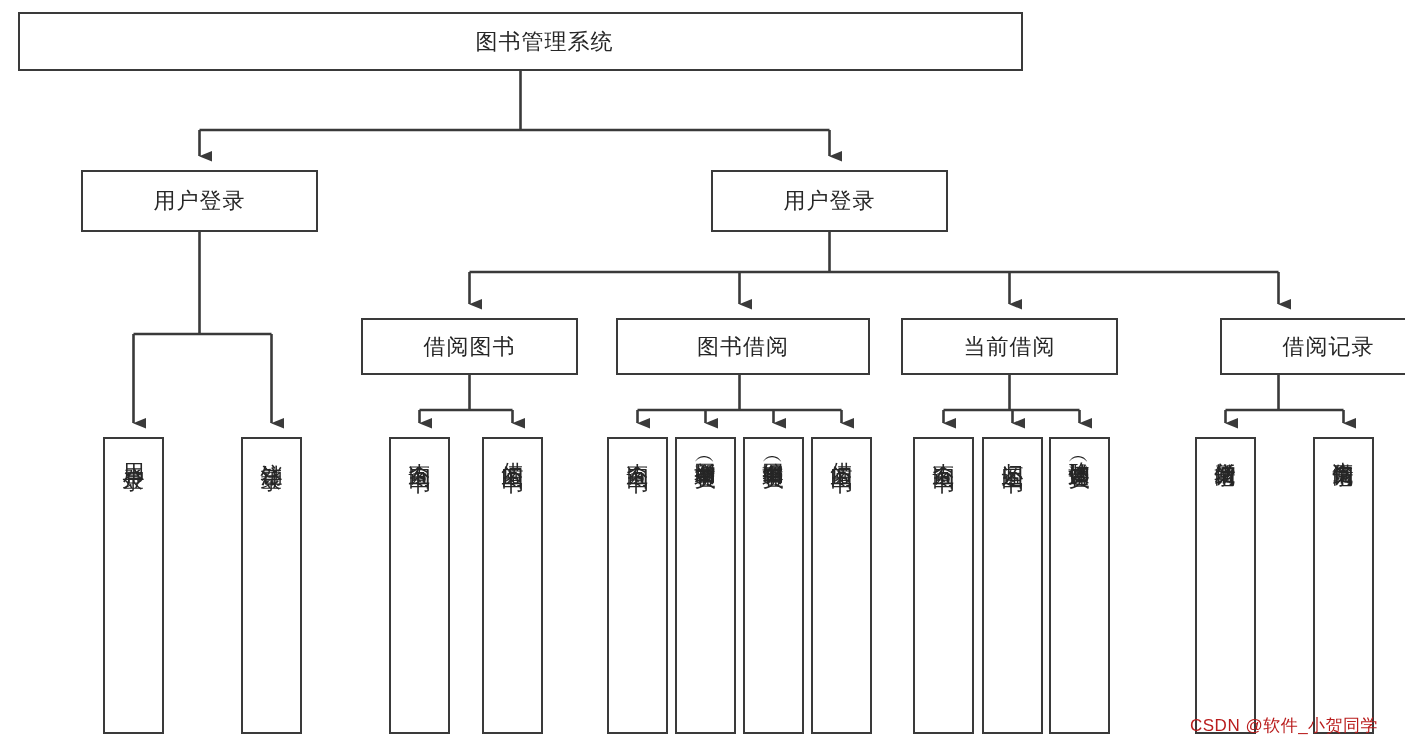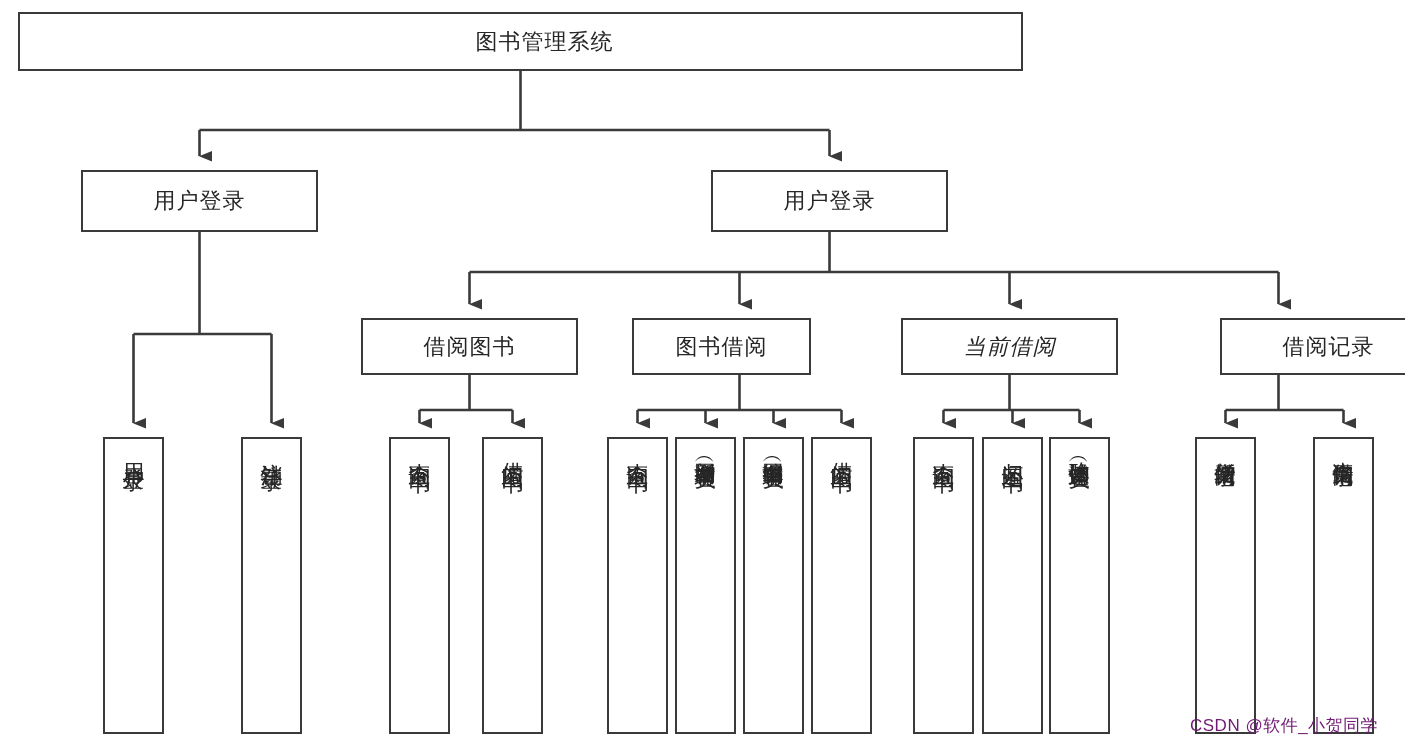--- a/index.html
+++ b/index.html
@@ -57,21 +57,21 @@
     line-height: 1;
     margin: 0 auto;
   }
   .node.vertical.compact .label {
     font-size: 21px;
     letter-spacing: 1px;
   }
   .watermark {
     position: absolute;
     font-size: 17px;
-    color: #701a75;
+    color: #b91c1c;
     white-space: nowrap;
     letter-spacing: 0.5px;
   }
 </style>
 </head>
 <body>
 
 <div id="canvas">
 
   <svg id="wires" viewBox="0 0 1405 747" width="1405" height="747" xmlns="http://www.w3.org/2000/svg">
@@ -133,24 +133,24 @@
   <div class="node horizontal" style="left:81px; top:170px; width:237px; height:62px;">
     <span class="label">用户登录</span>
   </div>
   <div class="node horizontal" style="left:711px; top:170px; width:237px; height:62px;">
     <span class="label">用户登录</span>
   </div>
 
   <div class="node horizontal" style="left:361px; top:318px; width:217px; height:57px;">
     <span class="label">借阅图书</span>
   </div>
-  <div class="node horizontal" style="left:632px; top:318px; width:179px; height:57px;">
+  <div class="node horizontal" style="left:616px; top:318px; width:254px; height:57px;">
     <span class="label">图书借阅</span>
   </div>
-  <div class="node horizontal" style="left:901px; top:318px; width:217px; height:57px;font-style:italic;">
+  <div class="node horizontal" style="left:901px; top:318px; width:217px; height:57px;">
     <span class="label">当前借阅</span>
   </div>
   <div class="node horizontal" style="left:1172px; top:318px; width:217px; height:57px;margin-left:48px;">
     <span class="label">借阅记录</span>
   </div>
 
   <div class="node vertical" style="left:103px; top:437px; width:61px; height:297px;">
     <span class="label">用户登录</span>
   </div>
   <div class="node vertical" style="left:241px; top:437px; width:61px; height:297px;">

